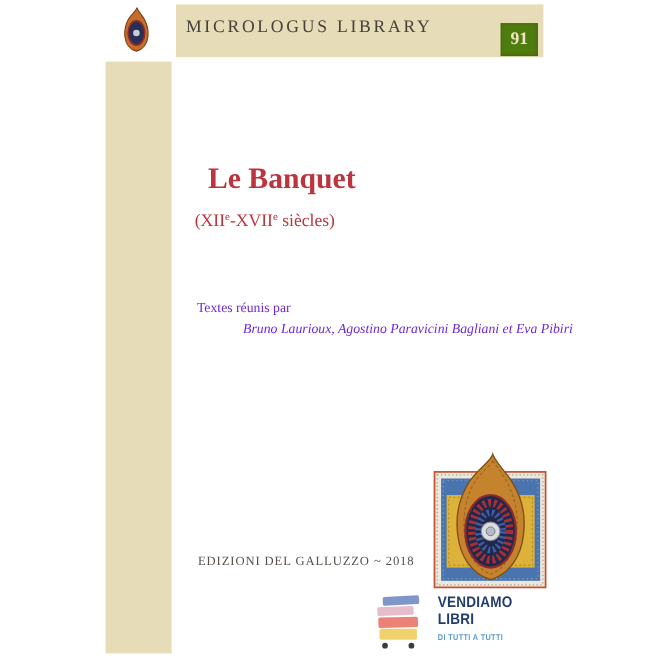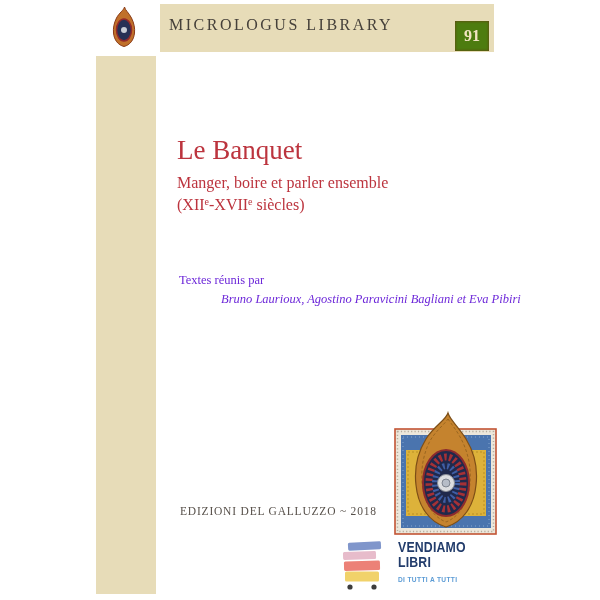--- a/index.html
+++ b/index.html
@@ -27,21 +27,21 @@
   }
   
   .emblem{position:absolute;left:111px;top:6px;}
   
   .strip{
     position:absolute;left:96px;top:56px;width:60px;height:538px;
     background:#e7dcb8;
   }
   
   .title-block{position:absolute;left:177px;top:137px;color:#bc343e;}
-  .book-title{margin:0;font-size:27px;line-height:27px;font-weight:normal;}
+  .book-title{margin:12px;font-size:27px;line-height:27px;font-weight:bold;}
   .book-subtitle{font-size:16px;line-height:19px;margin-top:9px;}
   .sup{font-size:10px;vertical-align:5px;}
   
   .editors{position:absolute;left:179px;top:271px;color:#6d28d9;font-size:12.5px;line-height:19px;}
   .editors .names{font-style:italic;margin-left:42px;}
   
   .medallion{position:absolute;left:392px;top:411px;}
   
   .publisher{position:absolute;left:180px;top:503px;color:#57504a;font-size:11.5px;letter-spacing:.8px;line-height:16px;white-space:nowrap;}
   
@@ -70,21 +70,20 @@
   <path d="M13.5 1 C14 4, 18 7, 20.5 12 C23 17, 24 22, 23.5 27 C22.8 34, 19 39, 13 40.5 C7 39, 3.2 34, 2.5 27 C2 22, 3 17, 5.5 12 C8 7, 13 4, 13.5 1 Z" fill="#c0702a" stroke="#8a3a16" stroke-width="1"></path>
   <ellipse cx="13" cy="24" rx="7.5" ry="11" fill="#273055" stroke="#93292b" stroke-width="1.5"></ellipse>
   <circle cx="13" cy="24" r="3" fill="#c9cdd6"></circle>
 </svg>
 
 <div class="strip"></div>
 
 <div class="title-block">
   <h1 class="book-title">Le Banquet</h1>
   <div class="book-subtitle">
-    <div>Manger, boire et parler ensemble</div>
     <div><span>(XII</span><span class="sup">e</span><span>-XVII</span><span class="sup">e</span><span> siècles)</span></div>
   </div>
 </div>
 
 <div class="editors">
   <div>Textes réunis par</div>
   <div class="names">Bruno Laurioux, Agostino Paravicini Bagliani et Eva Pibiri</div>
 </div>
 
 <svg class="medallion" width="108" height="126" viewBox="0 0 108 126" aria-hidden="true">

